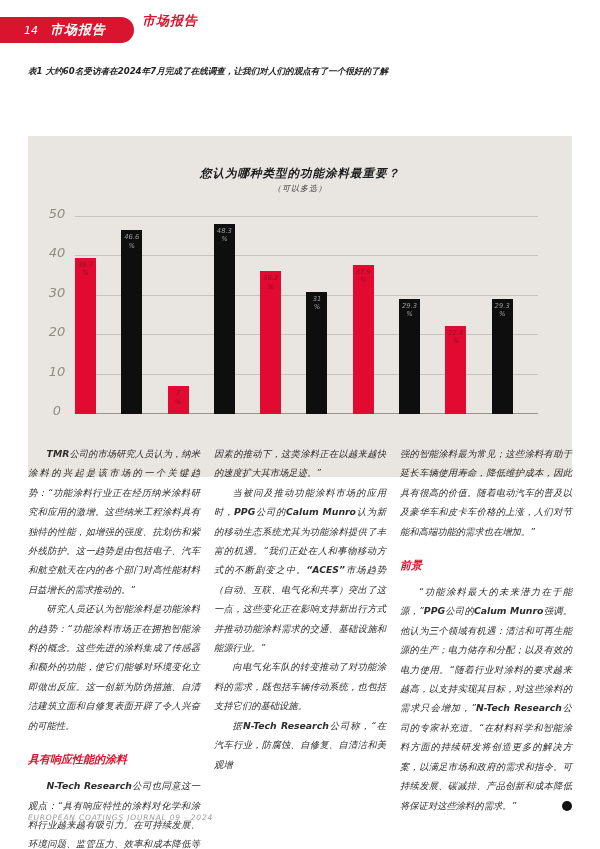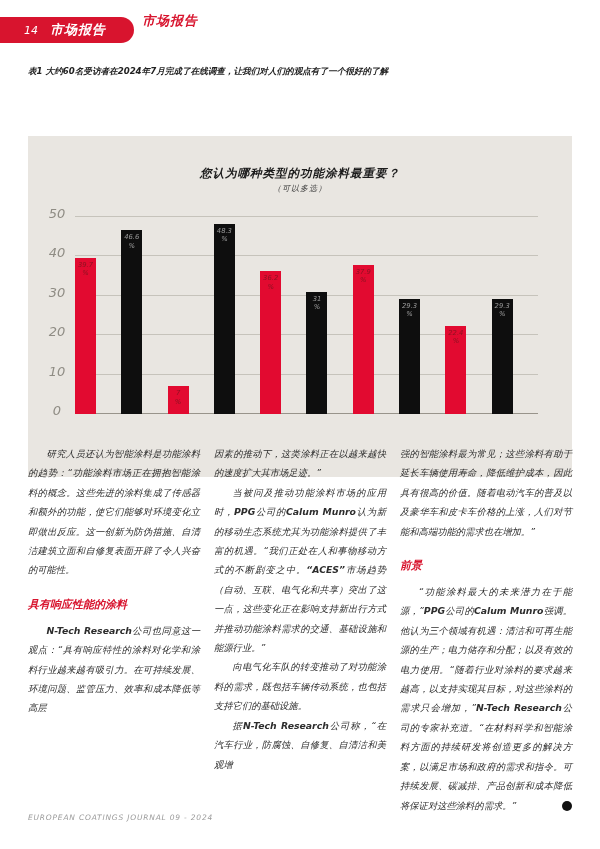--- a/index.html
+++ b/index.html
@@ -139,20 +139,21 @@
               <span class="v">29.3</span>
               <span class="u">%</span>
             </div>
           </div>
         </div>
       </div>
   </section>
 
   <section class="article">
     <div class="col">
+        <p class="para indent"><span class="bold">TMR</span><span>公司的市场研究人员认为，纳米涂料的兴起是该市场的一个关键趋势：“功能涂料行业正在经历纳米涂料研究和应用的激增。这些纳米工程涂料具有独特的性能，如增强的强度、抗划伤和紫外线防护。这一趋势是由包括电子、汽车和航空航天在内的各个部门对高性能材料日益增长的需求推动的。”</span></p>
         <p class="para indent"><span>研究人员还认为智能涂料是功能涂料的趋势：“功能涂料市场正在拥抱智能涂料的概念。这些先进的涂料集成了传感器和额外的功能，使它们能够对环境变化立即做出反应。这一创新为防伪措施、自清洁建筑立面和自修复表面开辟了令人兴奋的可能性。</span></p>
         <h3 class="heading">具有响应性能的涂料</h3>
         <p class="para indent"><span class="bold">N-Tech Research</span><span>公司也同意这一观点：“具有响应特性的涂料对化学和涂料行业越来越有吸引力。在可持续发展、环境问题、监管压力、效率和成本降低等高层</span></p>
       </div>
     <div class="col">
         <p class="para"><span>因素的推动下，这类涂料正在以越来越快的速度扩大其市场足迹。”</span></p>
         <p class="para indent"><span>当被问及推动功能涂料市场的应用时，</span><span class="bold">PPG</span><span>公司的</span><span class="bold">Calum Munro</span><span>认为新的移动生态系统尤其为功能涂料提供了丰富的机遇。“我们正处在人和事物移动方式的不断剧变之中。</span><span class="bold">“ACES”</span><span>市场趋势（自动、互联、电气化和共享）突出了这一点，这些变化正在影响支持新出行方式并推动功能涂料需求的交通、基础设施和能源行业。”</span></p>
         <p class="para indent"><span>向电气化车队的转变推动了对功能涂料的需求，既包括车辆传动系统，也包括支持它们的基础设施。</span></p>
         <p class="para indent"><span>据</span><span class="bold">N-Tech Research</span><span>公司称，“在汽车行业，防腐蚀、自修复、自清洁和美观增</span></p>
       </div>

